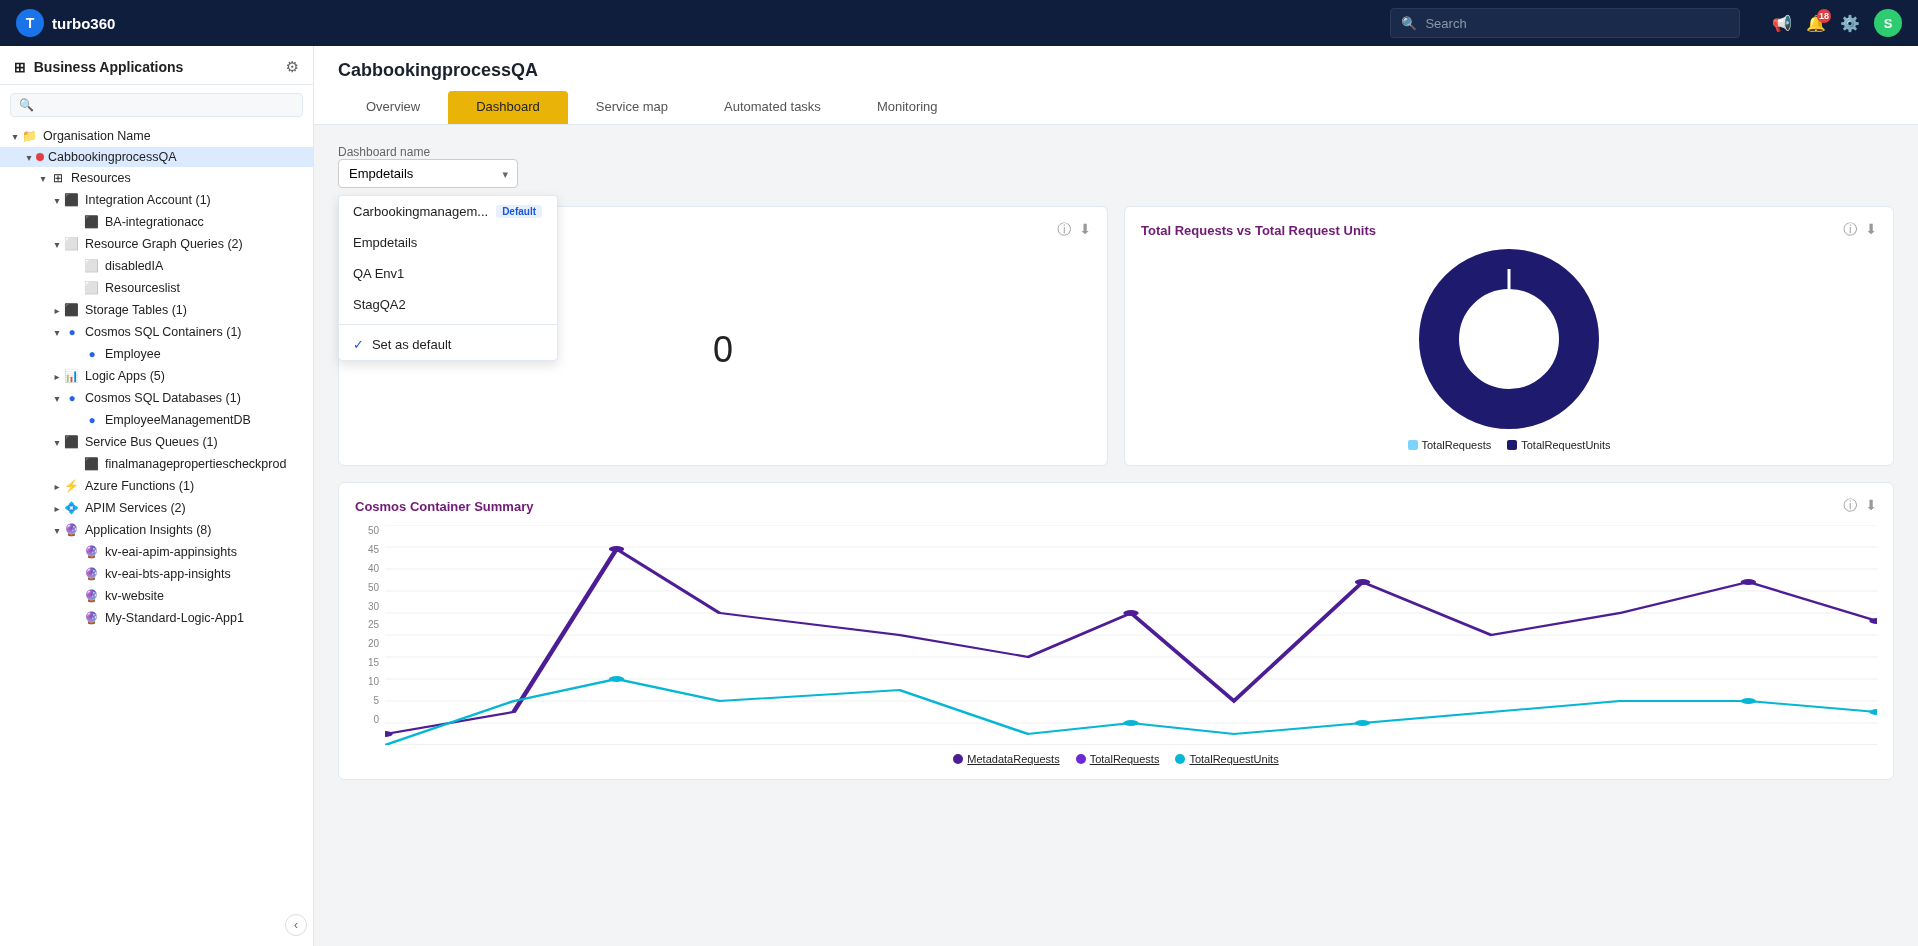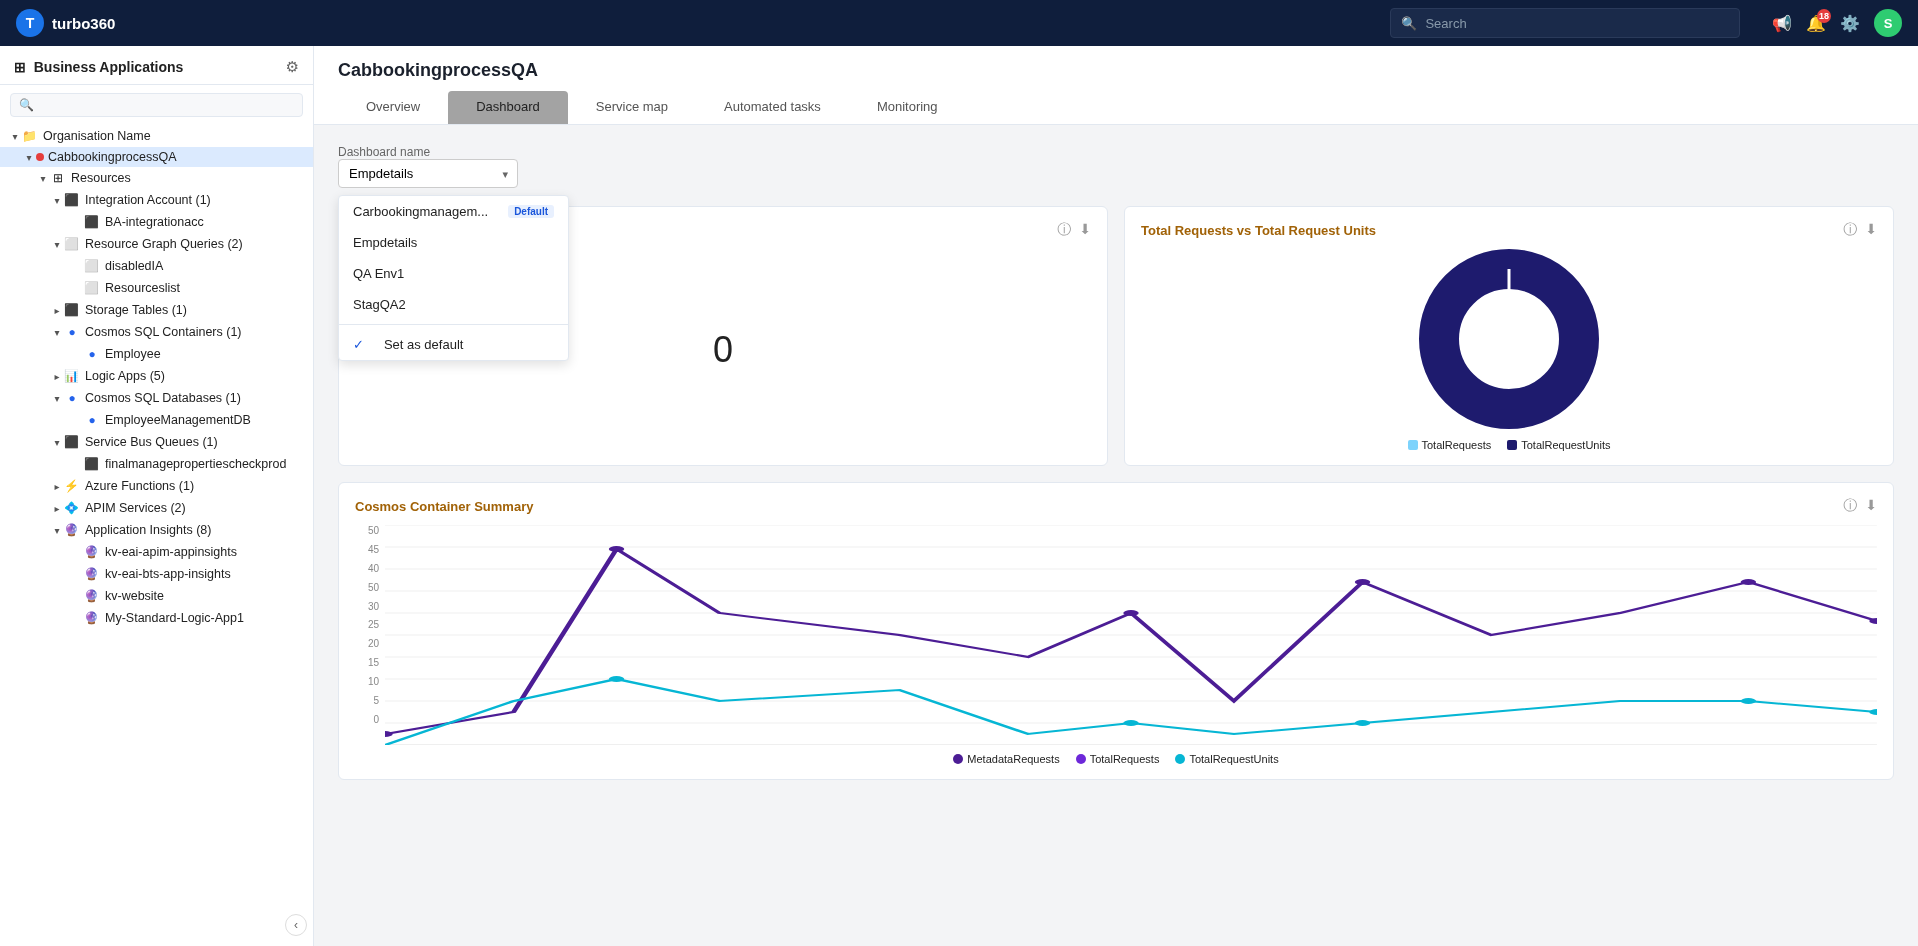--- a/index.html
+++ b/index.html
@@ -74,21 +74,21 @@
 
     .main-header {
       padding: 14px 24px 0; background: #fff; border-bottom: 1px solid #e2e8f0;
     }
     .main-title { font-size: 18px; font-weight: 600; margin-bottom: 10px; color: #1a202c; }
     .main-tabs { display: flex; gap: 0; }
     .tab {
       padding: 8px 28px; font-size: 13px; cursor: pointer; border-bottom: 2px solid transparent;
       color: #555; white-space: nowrap;
     }
-    .tab.active { background: #a3a3a3; border-radius: 4px 4px 0 0; color: #222; font-weight: 500; }
+    .tab.active { background: #eab308; border-radius: 4px 4px 0 0; color: #222; font-weight: 500; }
 
     
     .dashboard-content { flex: 1; overflow-y: auto; padding: 20px 24px; background: #f3f4f6; }
 
     .dashboard-toolbar {
       display: flex; align-items: center; gap: 16px; margin-bottom: 18px;
     }
     .dashboard-name-label { font-size: 12px; color: #666; }
     .dashboard-select-wrapper { position: relative; }
     .dashboard-select {
@@ -101,46 +101,46 @@
     .btn-outline { background: #fff; color: #1a56db; border: 1px solid #1a56db; border-radius: 4px; padding: 7px 14px; font-size: 13px; cursor: pointer; display: flex; align-items: center; gap: 5px; }
     .btn-icon { background: #fff; border: 1px solid #ccc; border-radius: 4px; padding: 6px 10px; cursor: pointer; font-size: 14px; color: #555; }
 
     
     .dropdown-open {
       position: absolute; top: 36px; left: 0; z-index: 200;
       background: #fff; border: 1px solid #e2e8f0; border-radius: 4px;
       box-shadow: 0 4px 12px rgba(0,0,0,0.12); min-width: 220px;
     }
     .dropdown-item {
-      padding: 8px 14px; font-size: 13px; cursor: pointer; display: flex; align-items: center; gap: 20px;
+      padding: 8px 14px; font-size: 13px; cursor: pointer; display: flex; align-items: center; gap: 8px;
     }
     .default-badge {
       background: #e8f0fe; color: #1a56db; font-size: 10px; border-radius: 3px; padding: 1px 6px; font-weight: 600;
     }
     .dropdown-divider { border-top: 1px solid #e2e8f0; margin: 4px 0; }
     .dropdown-checkmark { color: #1a56db; font-size: 13px; }
 
     
     .charts-row { display: grid; grid-template-columns: 1fr 1fr; gap: 16px; margin-bottom: 16px; }
 
     .chart-card {
       background: #fff; border: 1px solid #e2e8f0; border-radius: 6px; padding: 14px 16px;
       min-height: 220px; display: flex; flex-direction: column;
     }
     .chart-card-header { display: flex; align-items: center; justify-content: space-between; margin-bottom: 10px; }
-    .chart-card-title { font-size: 13px; font-weight: 600; color: #a16207; }
+    .chart-card-title { font-size: 13px; font-weight: 600; color: #701a75; }
     .chart-card-icons { display: flex; gap: 8px; color: #999; font-size: 14px; cursor: pointer; }
     .chart-value-big { font-size: 36px; font-weight: 400; color: #222; text-align: center; margin: auto; }
 
     
     .donut-container { display: flex; flex-direction: column; align-items: center; justify-content: center; flex: 1; }
     .donut-legend { display: flex; gap: 16px; margin-top: 10px; font-size: 11px; }
     .legend-item { display: flex; align-items: center; gap: 4px; }
     .legend-dot { width: 10px; height: 10px; border-radius: 2px; }
-    .line-legend { display: flex; gap: 16px; margin-top: 8px; font-size: 11px; justify-content: center; }
+    .line-legend { display: flex; gap: 16px; margin-top: 8px; font-size: 11px; justify-content: center; text-decoration: underline; }
     .line-legend-item { display: flex; align-items: center; gap: 4px; }
     .line-legend-dot { width: 10px; height: 10px; border-radius: 50%; }
   </style>
 </head>
 <body>
 
 <nav class="topnav">
   <div class="topnav-logo">
     <div class="topnav-logo-icon">T</div>
     <span>turbo360</span>

